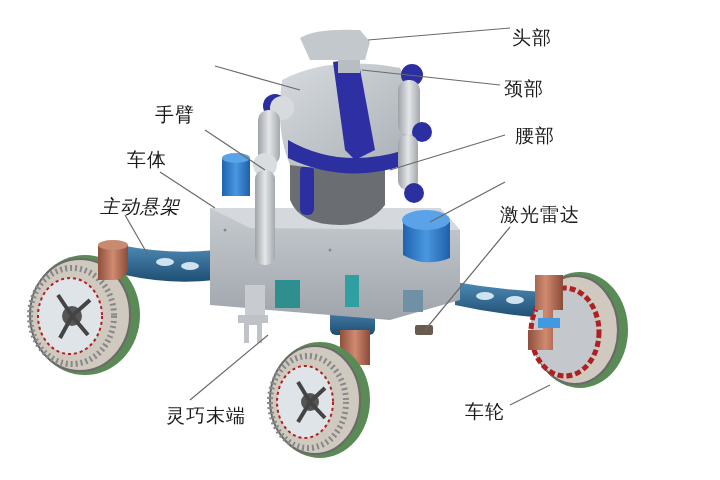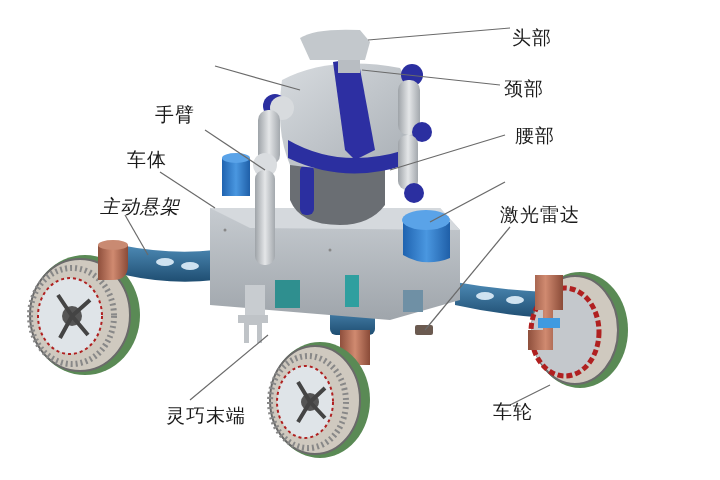--- a/index.html
+++ b/index.html
@@ -148,14 +148,14 @@
 </svg>
 
 <div class="lbl" style="left:512px;top:28px;">头部</div>
 <div class="lbl" style="left:504px;top:79px;font-family:Liberation Serif, serif;">颈部</div>
 <div class="lbl" style="left:155px;top:105px;">手臂</div>
 <div class="lbl" style="left:515px;top:126px;">腰部</div>
 <div class="lbl" style="left:127px;top:152px;font-family:Liberation Mono, monospace;">车体</div>
 <div class="lbl" style="left:100px;top:197px;font-style:italic;">主动悬架</div>
 <div class="lbl" style="left:500px;top:205px;">激光雷达</div>
 <div class="lbl" style="left:142px;top:406px;margin-left:24px;">灵巧末端</div>
-<div class="lbl" style="left:465px;top:402px;margin-left:28px;">车轮</div>
+<div class="lbl" style="left:465px;top:402px;">车轮</div>
 </div>
 
 </body></html>

